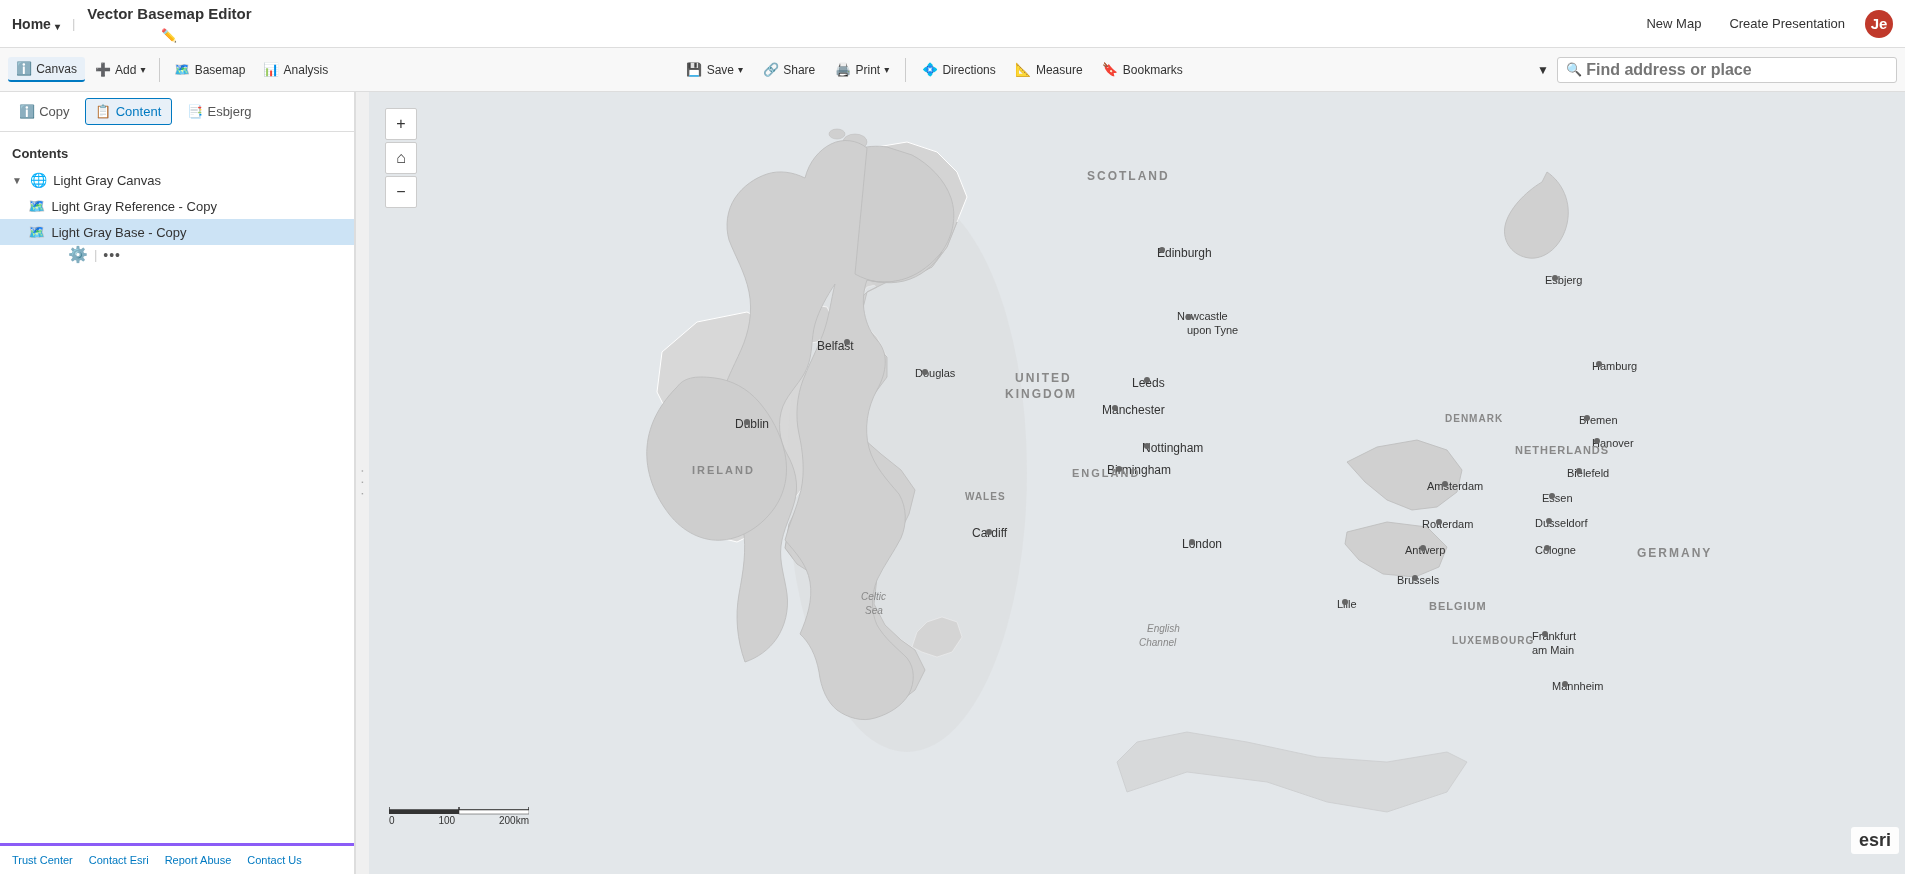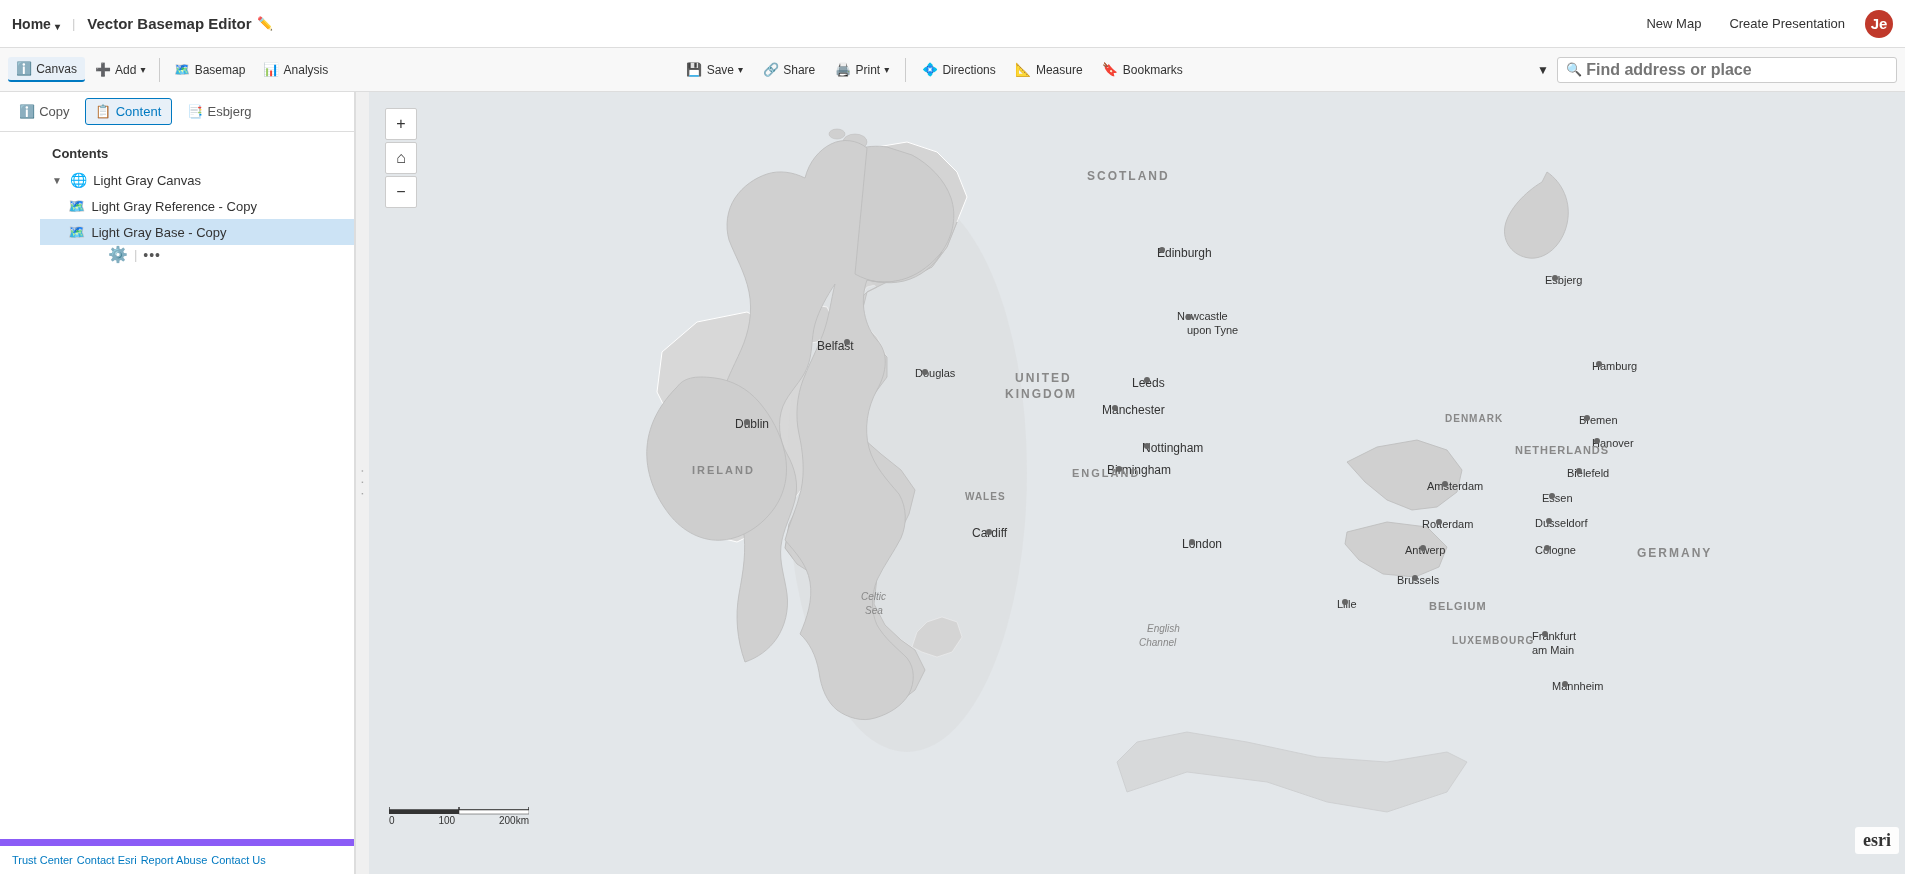--- a/index.html
+++ b/index.html
@@ -7,21 +7,21 @@
 
     
     .top-nav {
       display: flex; align-items: center; height: 48px;
       background: #fff; border-bottom: 1px solid #ddd;
       padding: 0 12px; gap: 8px; justify-content: space-between;
     }
     .top-nav-left { display: flex; align-items: center; gap: 6px; }
     .top-nav-right { display: flex; align-items: center; gap: 12px; }
     .home-btn { display: flex; align-items: flex-end; gap: 4px; color: #333; font-weight: 600; font-size: 14px; cursor: pointer; }
-    .app-title { font-size: 15px; font-weight: 600; color: #333; display: flex; align-items: center; gap: 6px; }
+    .app-title { font-size: 15px; font-weight: 600; color: #333; display: flex; align-items: center; gap: 6px; flex-direction: column; }
     .edit-icon { color: #777; font-size: 13px; }
     .nav-btn { background: none; border: none; cursor: pointer; font-size: 13px; color: #333; padding: 4px 8px; display: flex; align-items: center; gap: 4px; }
     .user-avatar { width: 28px; height: 28px; border-radius: 50%; background: #c0392b; display: flex; align-items: center; justify-content: center; color: #fff; font-size: 15px; font-weight: bold; }
 
     
     .toolbar {
       display: flex; align-items: center; height: 44px;
       background: #f8f8f8; border-bottom: 1px solid #ddd;
       padding: 0 8px; gap: 4px;
     }
@@ -55,35 +55,35 @@
     
     .sidebar { width: 355px; min-width: 355px; background: #fff; border-right: 1px solid #ddd; display: flex; flex-direction: column; overflow: hidden; }
     .sidebar-tabs { display: flex; align-items: center; border-bottom: 1px solid #ddd; padding: 6px 8px; gap: 4px; }
     .sidebar-tab {
       display: flex; align-items: center; gap: 4px;
       padding: 5px 10px; border-radius: 3px;
       cursor: pointer; font-size: 13px; color: #555;
       border: 1px solid transparent;
     }
     .sidebar-tab.active { background: #e8f0f8; border-color: #0079c1; color: #0079c1; }
-    .sidebar-content { flex: 1; overflow-y: auto; padding: 8px 0; margin-left: 40px; }
+    .sidebar-content { flex: 1; overflow-y: auto; padding: 8px 0; }
     .contents-label { font-size: 13px; font-weight: 600; color: #333; padding: 6px 12px; }
     .layer-item {
       display: flex; align-items: center; gap: 6px;
       padding: 5px 8px 5px 12px; cursor: pointer;
       font-size: 13px; color: #333;
     }
     .layer-item.selected { background: #cce3f5; }
     .layer-icon { font-size: 14px; }
     .layer-name { flex: 1; }
     .collapse-arrow { font-size: 10px; color: #666; margin-right: 2px; }
     .sub-layer { padding-left: 28px; }
     .dots-btn { color: #555; font-size: 14px; letter-spacing: 1px; }
 
-    .sidebar-footer { padding: 8px 12px; border-top: 7px solid #8b5cf6; display: flex; gap: 4px; font-size: 11px; }
+    .sidebar-footer { padding: 8px 12px; border-top: 3px solid #8b5cf6; display: flex; gap: 16px; font-size: 11px; }
     .sidebar-footer a { color: #0079c1; text-decoration: none; cursor: pointer; }
 
     
     .collapse-handle {
       width: 14px; background: #f0f0f0; border-left: 1px solid #ddd;
       display: flex; align-items: center; justify-content: center;
       cursor: pointer; flex-shrink: 0;
     }
     .collapse-dots { color: #999; font-size: 12px; writing-mode: vertical-rl; letter-spacing: 2px; }
 
@@ -129,21 +129,21 @@
       position: absolute; bottom: 4px; right: 8px;
       font-size: 10px; color: #555; background: rgba(255,255,255,0.8);
       padding: 2px 4px;
     }
 
     
     .powered-esri {
       position: absolute; bottom: 6px; right: 6px;
       background: rgba(255,255,255,0.85); border-radius: 2px;
       padding: 2px 6px; display: flex; align-items: center; gap: 3px;
-      font-size: 10px; color: #555; font-family: Liberation Serif, serif;
+      font-size: 10px; color: #555;
     }
 
     .chevron { font-size: 10px; }
     .dropdown-arrow { font-size: 10px; }
   </style>
 </head>
 <body>
 
 <div class="top-nav">
   <div class="top-nav-left">

